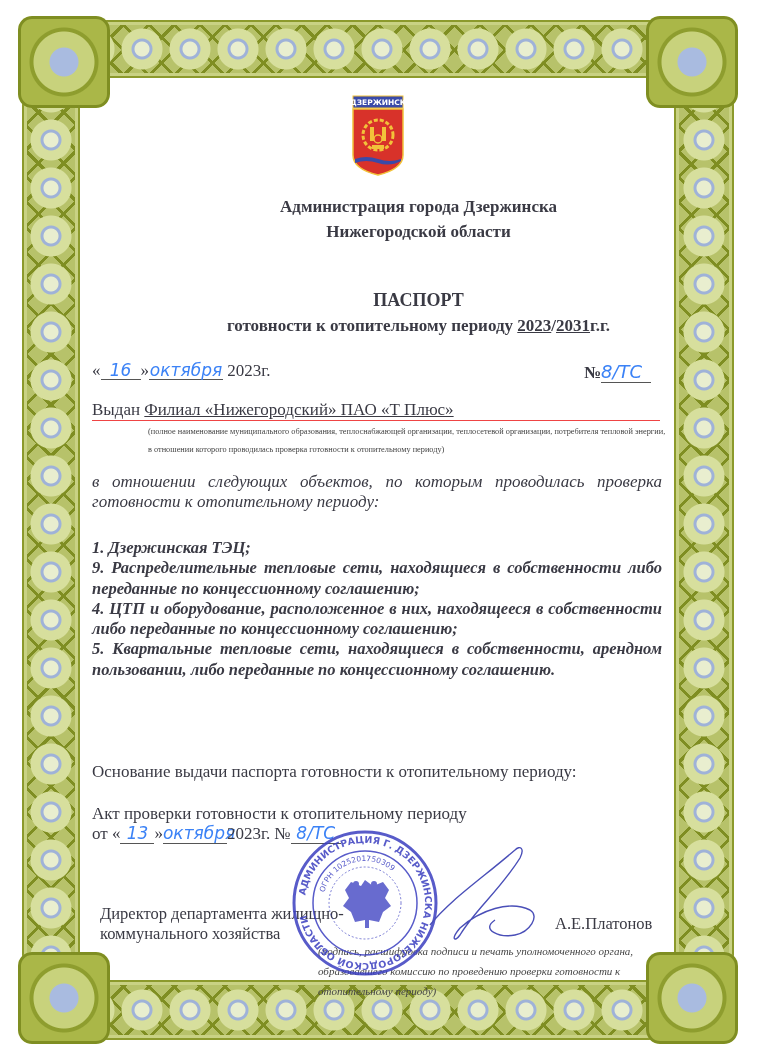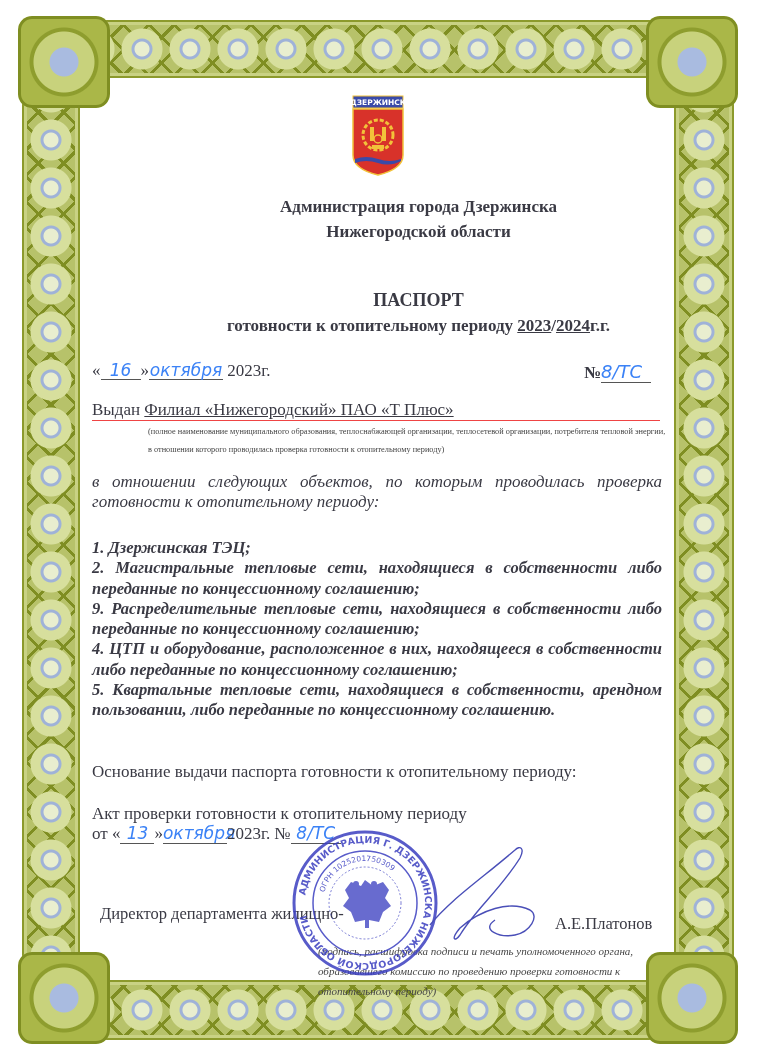--- a/index.html
+++ b/index.html
@@ -232,52 +232,52 @@
   <circle cx="28" cy="44" r="4" fill="none" stroke="#f2c23a" stroke-width="1.5"></circle>
   <rect x="22" y="50" width="12" height="4" fill="#f2c23a"></rect>
   <path d="M5 64 Q16 60 28 64 Q40 68 51 64 L51 66 Q40 72 28 68 Q16 64 5 68 Z" fill="#3a4aa8"></path>
 </svg>
 
 <div class="center org1">Администрация города Дзержинска</div>
 <div class="center org2">Нижегородской области</div>
 
 <div class="center title">ПАСПОРТ</div>
 <div class="center subtitle">
-  <span>готовности к отопительному периоду </span><span class="u">2023</span><span>/</span><span class="u">2024</span><span>г.г.</span>
+  <span>готовности к отопительному периоду </span><span class="u">2023</span><span>/</span><span class="u">2031</span><span>г.г.</span>
 </div>
 
 <div class="date-line">
   <span>«</span><span class="blank hand" style="width:40px">16</span><span>»</span><span class="blank hand" style="width:74px">октября</span><span> 2023г.</span>
 </div>
 <div class="number">
   <span>№</span><span class="blank hand">8/ТС</span>
 </div>
 
 <div class="issued">
   <span>Выдан </span><span class="u">Филиал «Нижегородский» ПАО «Т Плюс»</span>
 </div>
 <div class="issued-note">(полное наименование муниципального образования, теплоснабжающей организации, теплосетевой организации, потребителя тепловой энергии, в отношении которого проводилась проверка готовности к отопительному периоду)</div>
 
 <div class="para intro">в отношении следующих объектов, по которым проводилась проверка готовности к отопительному периоду:</div>
 <ul class="objects">
   <li>1. Дзержинская ТЭЦ;</li>
-  <li>2. Магистральные тепловые сети, находящиеся в собственности либо переданные по концессионному соглашению;</li>
   <li>9. Распределительные тепловые сети, находящиеся в собственности либо переданные по концессионному соглашению;</li>
   <li>4. ЦТП и оборудование, расположенное в них, находящееся в собственности либо переданные по концессионному соглашению;</li>
   <li>5. Квартальные тепловые сети, находящиеся в собственности, арендном пользовании, либо переданные по концессионному соглашению.</li>
 </ul>
 
 <div class="para basis">Основание выдачи паспорта готовности к отопительному периоду:</div>
 <div class="para act1">Акт проверки готовности к отопительному периоду</div>
 <div class="act2">
   <span>от </span><span>«</span><span class="blank hand" style="width:34px">13</span><span>»</span><span class="blank hand" style="width:64px">октября</span><span>2023г. </span><span>№</span><span class="blank hand" style="width:50px">8/ТС</span>
 </div>
 
 <div class="director">
   <div>Директор департамента жилищно-</div>
+  <div>коммунального хозяйства</div>
 </div>
 <div class="signer">А.Е.Платонов</div>
 <div class="sign-note">(подпись, расшифровка подписи и печать уполномоченного органа, образовавшего комиссию по проведению проверки готовности к отопительному периоду)</div>
 
 <svg class="stamp" viewBox="0 0 150 150">
   <defs>
     <path id="stampArc" d="M75,75 m-60,0 a60,60 0 1,1 120,0 a60,60 0 1,1 -120,0"></path>
     <path id="stampArc2" d="M75,75 m-42,0 a42,42 0 1,1 84,0"></path>
   </defs>
   <circle cx="75" cy="75" r="71" fill="none" stroke="#3b3fc0" stroke-width="3"></circle>

